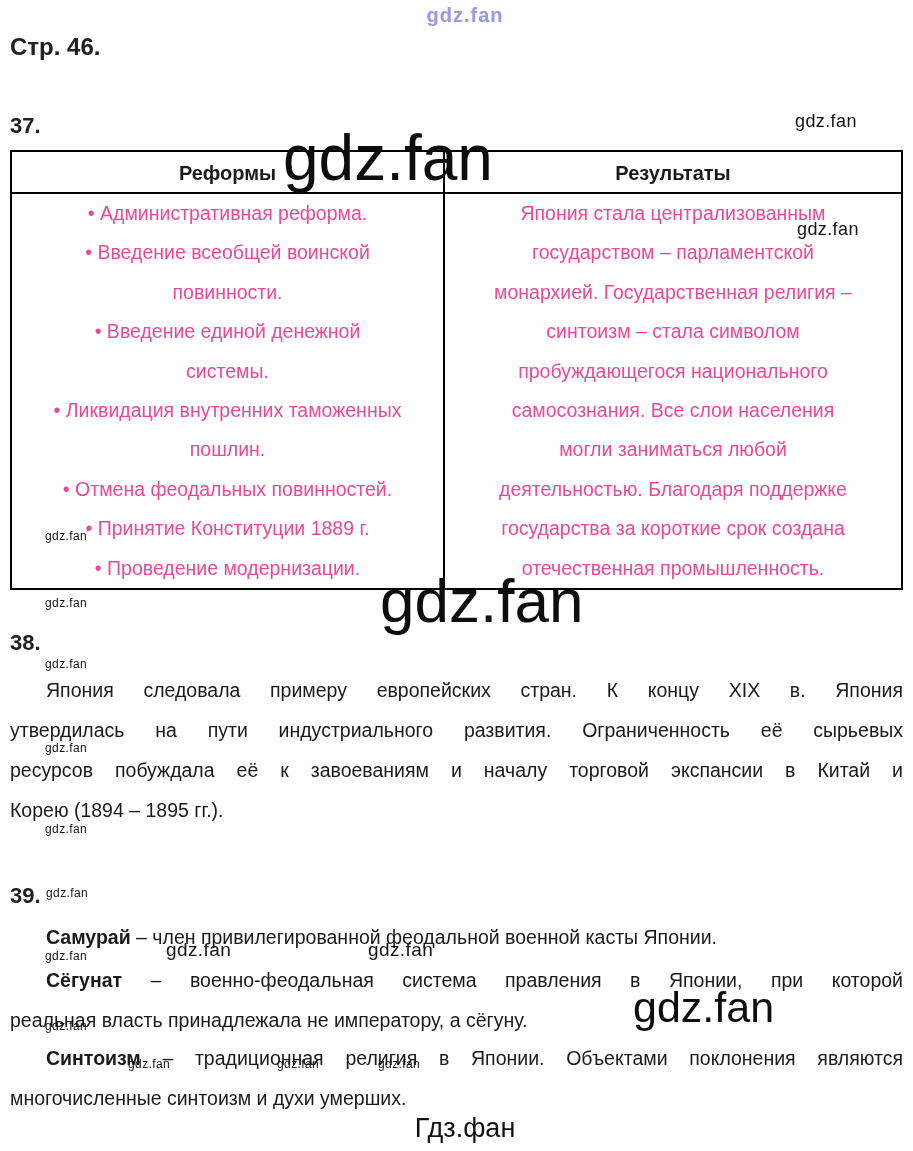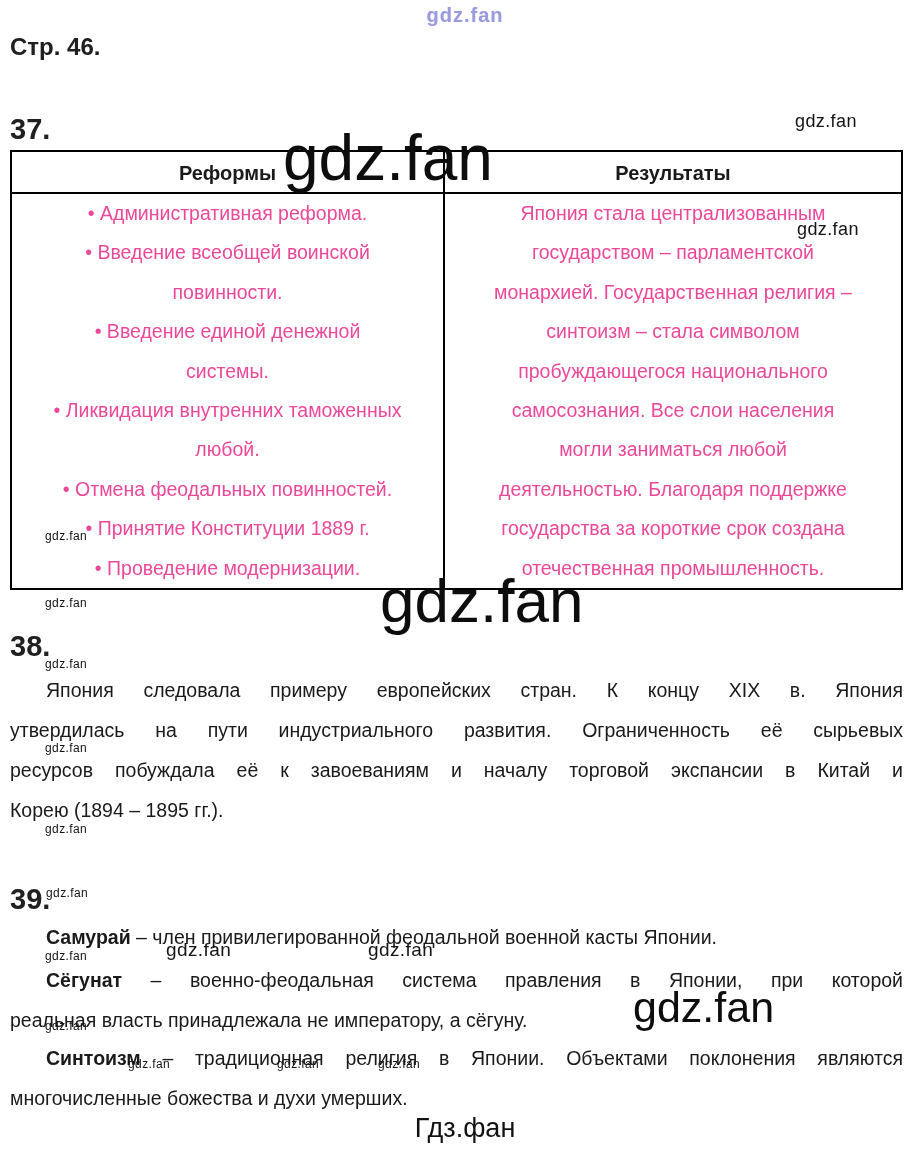--- a/index.html
+++ b/index.html
@@ -37,21 +37,21 @@
     color:#9b9bdf;
     text-shadow:0 0 1px #d8d8f2;
     letter-spacing:1px;
   }
   .heading{
     position:absolute;left:10px;top:33px;
     font-size:24px;font-weight:bold;color:#202020;
   }
   .sec-label{
     position:absolute;left:10px;
-    font-size:29px;font-weight:bold;color:#202020;
+    font-size:22px;font-weight:bold;color:#202020;
   }
   
   .tbl{
     position:absolute;left:10px;top:150px;
     width:889px;height:436px;
     border:2px solid #000;
   }
   .tbl .divider{
     position:absolute;top:0;bottom:0;left:431px;
     width:2px;background:#000;
@@ -113,21 +113,21 @@
     <div class="hcell left">Реформы</div>
     <div class="hcell right">Результаты</div>
 
     <div class="bcell left">
       <div class="cell-line">• Административная реформа.</div>
       <div class="cell-line">• Введение всеобщей воинской</div>
       <div class="cell-line">повинности.</div>
       <div class="cell-line">• Введение единой денежной</div>
       <div class="cell-line">системы.</div>
       <div class="cell-line">• Ликвидация внутренних таможенных</div>
-      <div class="cell-line">любой.</div>
+      <div class="cell-line">пошлин.</div>
       <div class="cell-line">• Отмена феодальных повинностей.</div>
       <div class="cell-line">• Принятие Конституции 1889 г.</div>
       <div class="cell-line">• Проведение модернизации.</div>
     </div>
 
     <div class="bcell right">
       <div class="cell-line">Япония стала централизованным</div>
       <div class="cell-line">государством – парламентской</div>
       <div class="cell-line">монархией. Государственная религия –</div>
       <div class="cell-line">синтоизм – стала символом</div>
@@ -154,21 +154,21 @@
     <div class="pline indent"><b>Самурай</b><span> – член привилегированной феодальной военной касты Японии.</span></div>
   </div>
 
   <div class="para" style="top:960px">
     <div class="pline jl indent"><b>Сёгунат</b><span> – военно-феодальная система правления в Японии, при которой</span></div>
     <div class="pline">реальная власть принадлежала не императору, а сёгуну.</div>
   </div>
 
   <div class="para" style="top:1038px">
     <div class="pline jl indent"><b>Синтоизм</b><span> – традиционная религия в Японии. Объектами поклонения являются</span></div>
-    <div class="pline">многочисленные божества и духи умерших.</div>
+    <div class="pline">многочисленные синтоизм и духи умерших.</div>
   </div>
 
   <div class="footer">Гдз.фан</div>
 
   <div class="wm-big" style="left:283px;top:126px;font-size:64px">gdz.fan</div>
   <div class="wm-big" style="left:380px;top:570px;font-size:62px">gdz.fan</div>
   <div class="wm-big" style="left:633px;top:986px;font-size:43px">gdz.fan</div>
 
   <div class="wm" style="left:795px;top:112px;font-size:18px">gdz.fan</div>
   <div class="wm" style="left:797px;top:220px;font-size:18px">gdz.fan</div>

